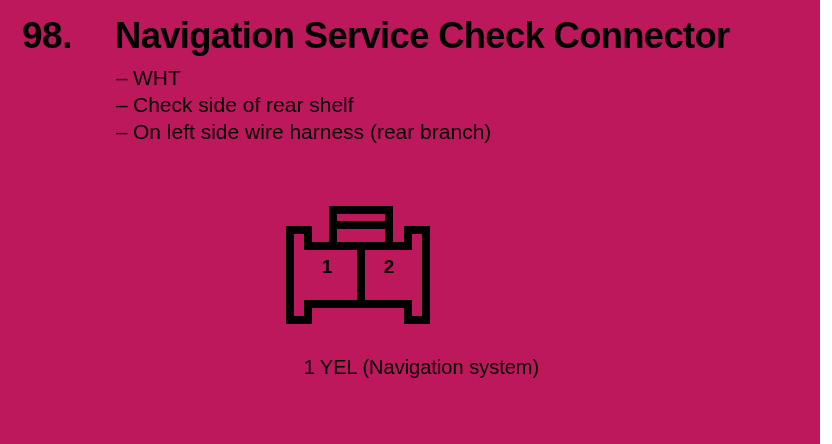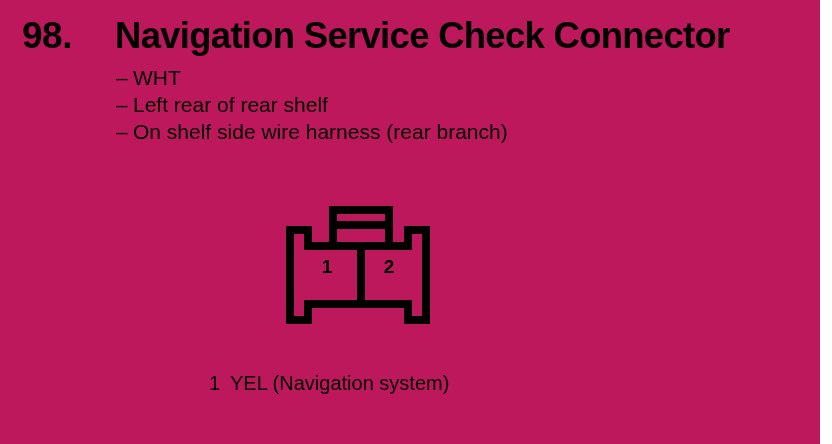--- a/index.html
+++ b/index.html
@@ -96,22 +96,23 @@
     text-align: center;
     width: 26px;
   }
   #pin-label-1 { left: 31px; top: 54px; }
   #pin-label-2 { left: 93px; top: 54px; }
 
   
   #legend {
     position: absolute;
     left: 209px;
-    top: 371px;
+    top: 355px;
     width: 420px;
+    text-align: center;
   }
   .legend-row {
     height: 25px;
     font-size: 20px;
     line-height: 25px;
     white-space: nowrap;
   }
   .legend-pin {
     display: inline-block;
     width: 21px;
@@ -130,24 +131,24 @@
   <div id="header-row">
     <div id="item-number">98.</div>
     <div id="page-title">Navigation Service Check Connector</div>
   </div>
 
   <div id="spec-list">
     <div class="spec-line">
       <span class="spec-dash">–</span><span class="spec-text">WHT</span>
     </div>
     <div class="spec-line">
-      <span class="spec-dash">–</span><span class="spec-text">Left rear of rear shelf</span>
+      <span class="spec-dash">–</span><span class="spec-text">Check side of rear shelf</span>
     </div>
     <div class="spec-line">
-      <span class="spec-dash">–</span><span class="spec-text">On shelf side wire harness (rear branch)</span>
+      <span class="spec-dash">–</span><span class="spec-text">On left side wire harness (rear branch)</span>
     </div>
   </div>
 
   <div id="connector-figure">
     <svg id="connector-svg" viewBox="0 0 158 125" xmlns="http://www.w3.org/2000/svg">
 
       <path d="M 7 27
                L 7 117
                L 25 117
                L 25 101

